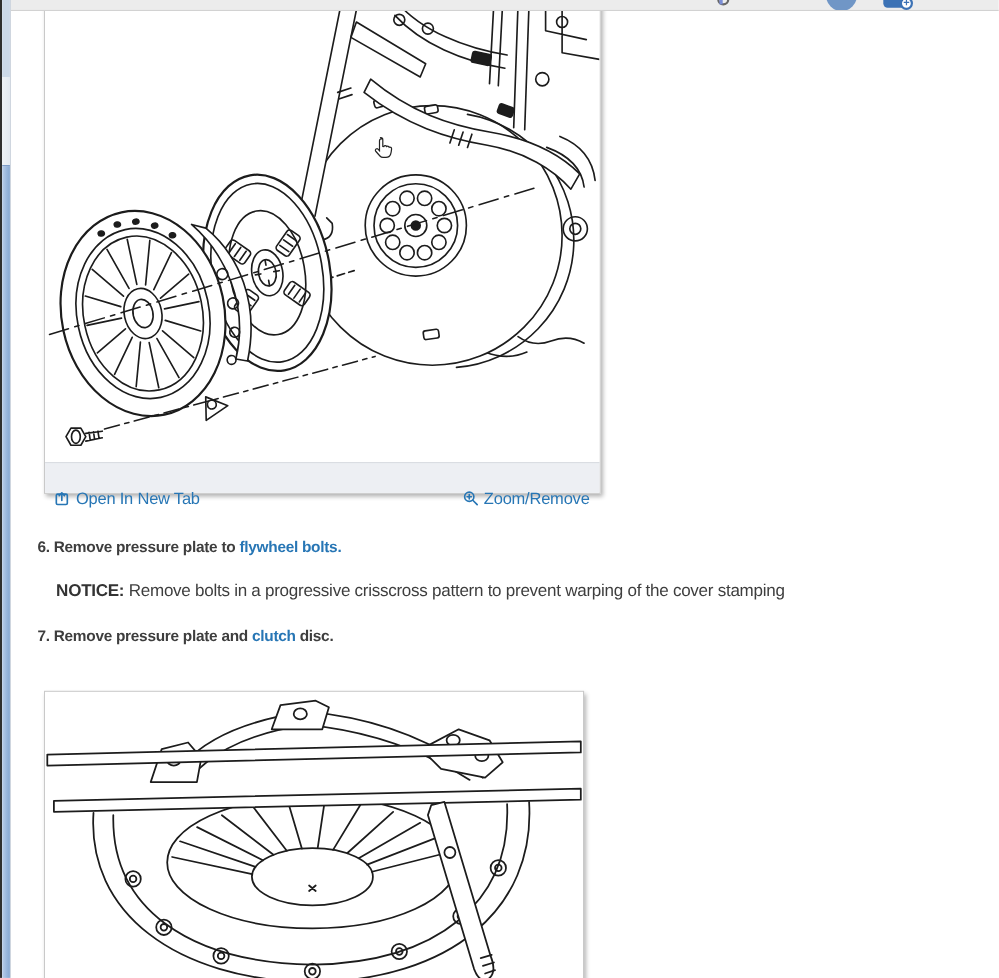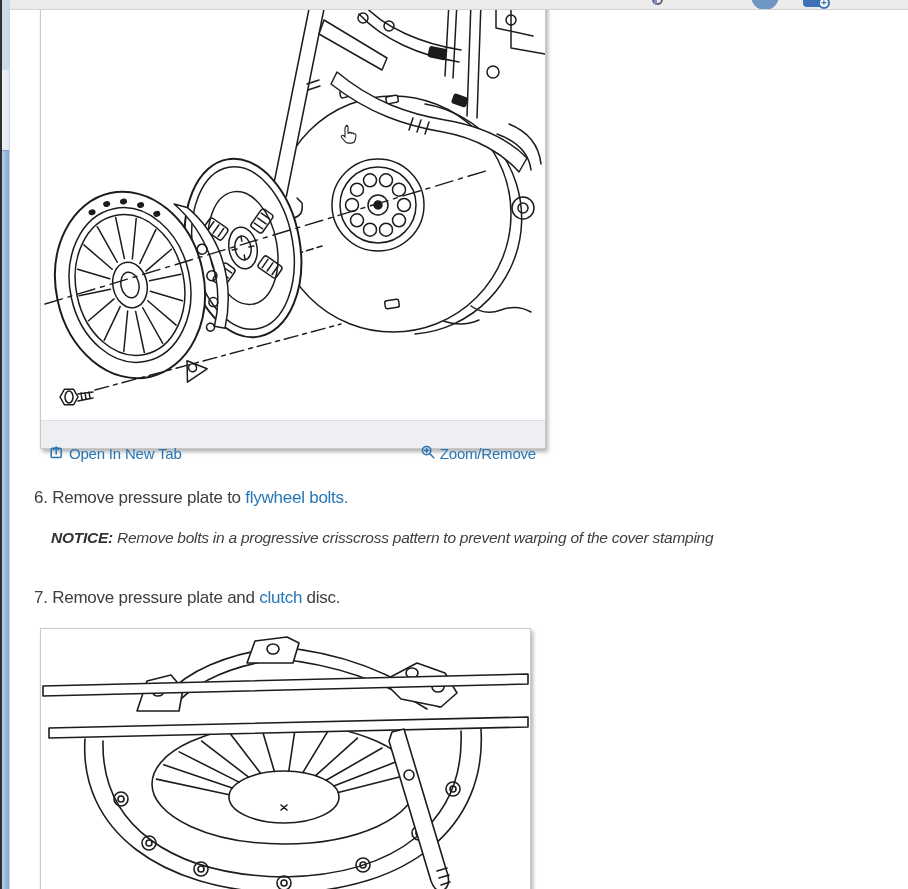--- a/index.html
+++ b/index.html
@@ -34,32 +34,32 @@
           background:linear-gradient(to right,#b9cde9 0,var(--c-scroll_thumb) 55%,#87a8d2 100%);
           border-top:1px solid #7d9cc8;}
 
   
   .frame{position:absolute;background:#fff;border:1px solid var(--c-frame_border);
          box-shadow:2px 3px 4px rgba(0,0,0,.30);}
   .frame1{left:40px;top:-45px;width:506px;}
   .frame1 .fig-img{width:504px;height:464px;overflow:hidden;background:#fff;cursor:pointer;}
   .fig-footer{height:28px;background:var(--c-footer_bg);border-top:1px solid #dadde2;
               display:flex;align-items:center;justify-content:space-between;padding:0 9px;}
-  .fig-link{display:flex;gap:5px;color:var(--c-link);font-size:15px;
+  .fig-link{display:flex;align-items:center;gap:5px;color:var(--c-link);font-size:15px;
             letter-spacing:-0.2px;text-decoration:none;cursor:pointer;margin-top:37px;}
   .fig-link svg{display:block;}
   .frame2{left:40px;top:628px;width:491px;height:300px;}
   .frame2 .fig-img{width:489px;height:298px;overflow:hidden;background:#fff;}
 
   
-  .step{position:absolute;left:34px;width:860px;font-size:17px;line-height:19px;letter-spacing:-0.25px;}
+  .step{position:absolute;left:34px;width:860px;font-size:14px;line-height:19px;letter-spacing:-0.25px;font-weight:bold;}
   .step a{color:var(--c-link);text-decoration:none;cursor:pointer;}
   .step6{top:488px;}
-  .step7{top:569px;margin-top:19px;}
-  .notice{position:absolute;left:51px;top:528px;width:850px;font-size:15.5px;line-height:19px;letter-spacing:-0.25px;font-style:italic;}
+  .step7{top:569px;}
+  .notice{position:absolute;left:51px;top:528px;width:850px;font-size:15.5px;line-height:19px;letter-spacing:-0.25px;}
   .notice b{color:#333;}
 
   .cursor{position:absolute;left:338px;top:124px;z-index:50;pointer-events:none;}
 
   svg.lineart{stroke:var(--c-line_art);}
 </style>
 </head>
 <body>
 
 <div class="toolbar">

